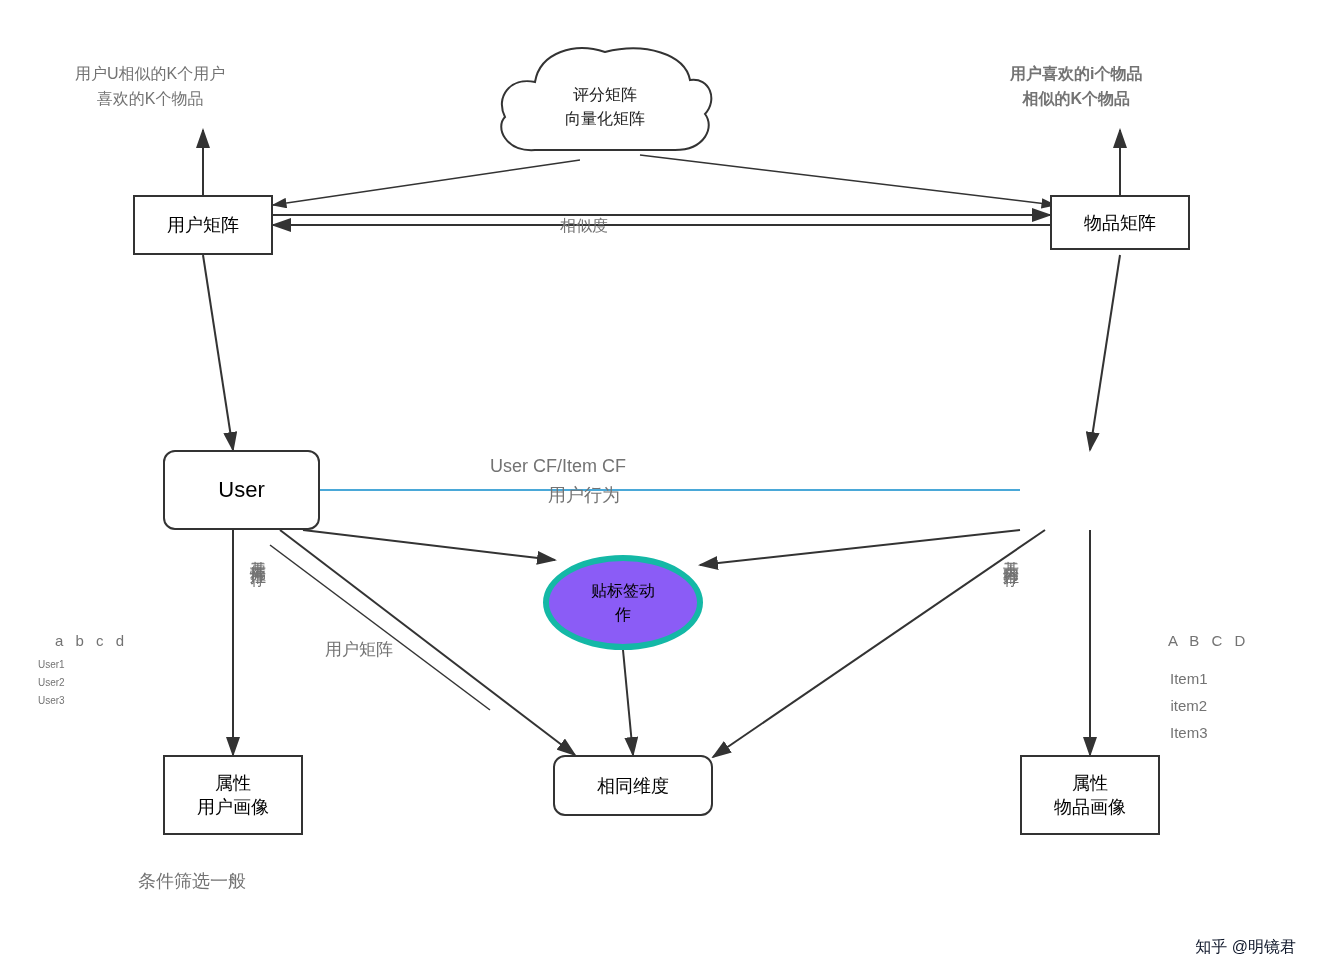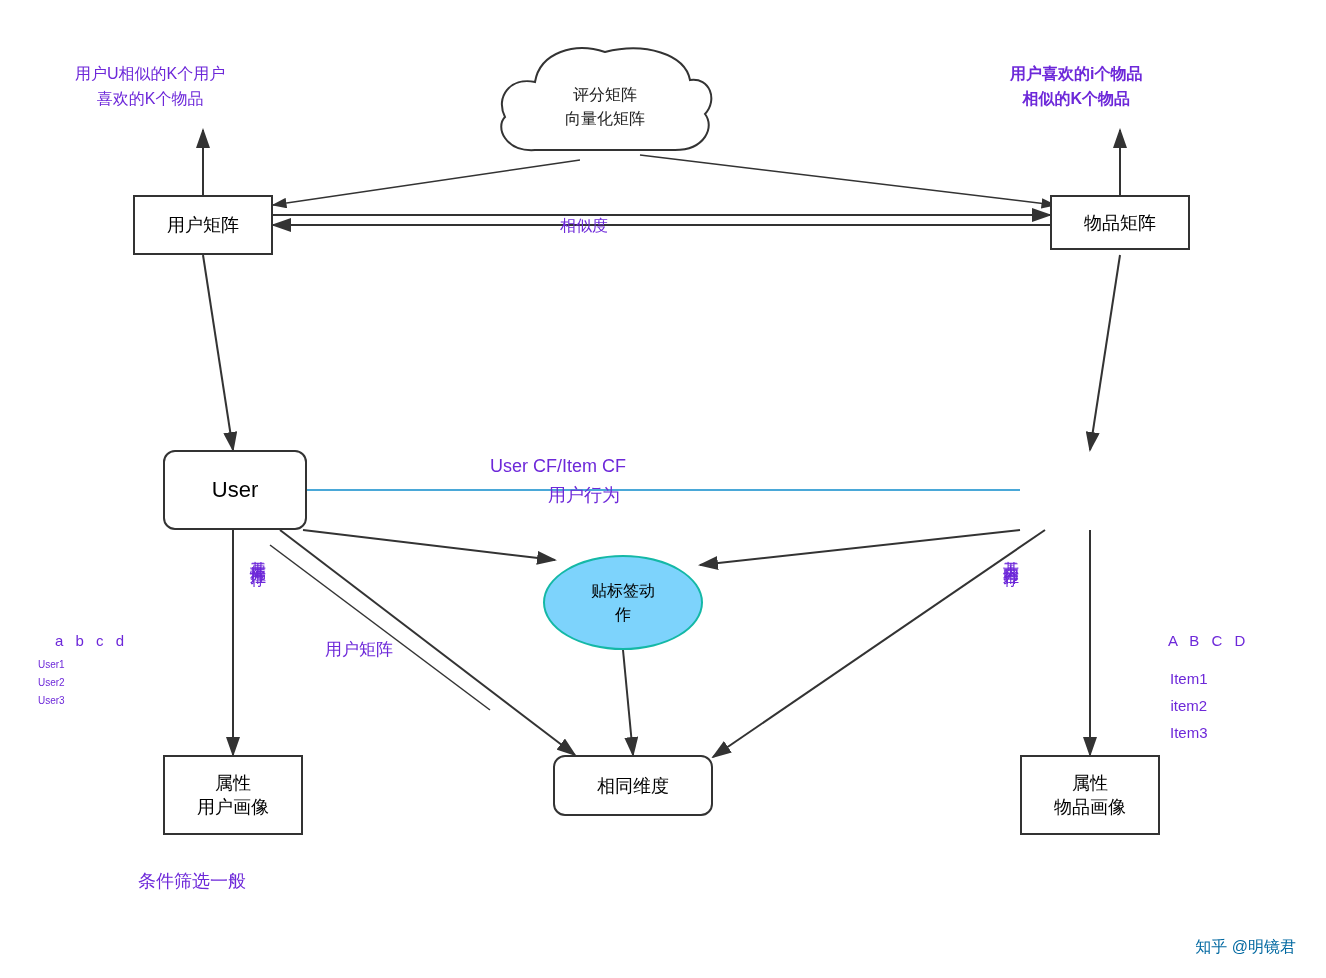--- a/index.html
+++ b/index.html
@@ -25,49 +25,49 @@
       justify-content: center;
       text-align: center;
       font-size: 18px;
       font-weight: normal;
     }
     .box-rounded {
       border-radius: 12px;
     }
     .ellipse {
       position: absolute;
-      border: 2px solid #14b8a6;
-      background: #7dd3fc;
+      border: 6px solid #14b8a6;
+      background: #8b5cf6;
       border-radius: 50%;
       display: flex;
       align-items: center;
       justify-content: center;
       text-align: center;
       font-size: 16px;
     }
     .label {
       position: absolute;
       font-size: 16px;
-      color: #6d28d9;
+      color: #737373;
       text-align: center;
       white-space: pre-line;
     }
     svg.arrows {
       position: absolute;
       top: 0; left: 0;
       width: 1326px;
       height: 978px;
       pointer-events: none;
     }
     .watermark {
       position: absolute;
       bottom: 20px;
       right: 30px;
       font-size: 16px;
-      color: #0369a1;
+      color: #0f172a;
     }
   </style>
 </head>
 <body>
 
 <div id="diagram-container">
   <svg class="arrows">
     <defs>
       <marker id="arrowhead" markerWidth="10" markerHeight="7" refX="9" refY="3.5" orient="auto">
         <polygon points="0 0, 10 3.5, 0 7" fill="#333"></polygon>
@@ -128,21 +128,21 @@
   </div>
 
   <div class="box" style="left:133px; top:195px; width:140px; height:60px;">
     <span>用户矩阵</span>
   </div>
 
   <div class="box" style="left:1050px; top:195px; width:140px; height:55px;">
     <span>物品矩阵</span>
   </div>
 
-  <div class="box box-rounded" style="left:163px; top:450px; width:144px; height:80px; font-size:22px;">
+  <div class="box box-rounded" style="left:163px; top:450px; width:157px; height:80px; font-size:22px;">
     <span>User</span>
   </div>
 
 
   <div class="box" style="left:163px; top:755px; width:140px; height:80px; white-space:pre-line;">
     <span>属性
 用户画像</span>
   </div>
 
   <div class="box" style="left:1020px; top:755px; width:140px; height:80px; white-space:pre-line;">

